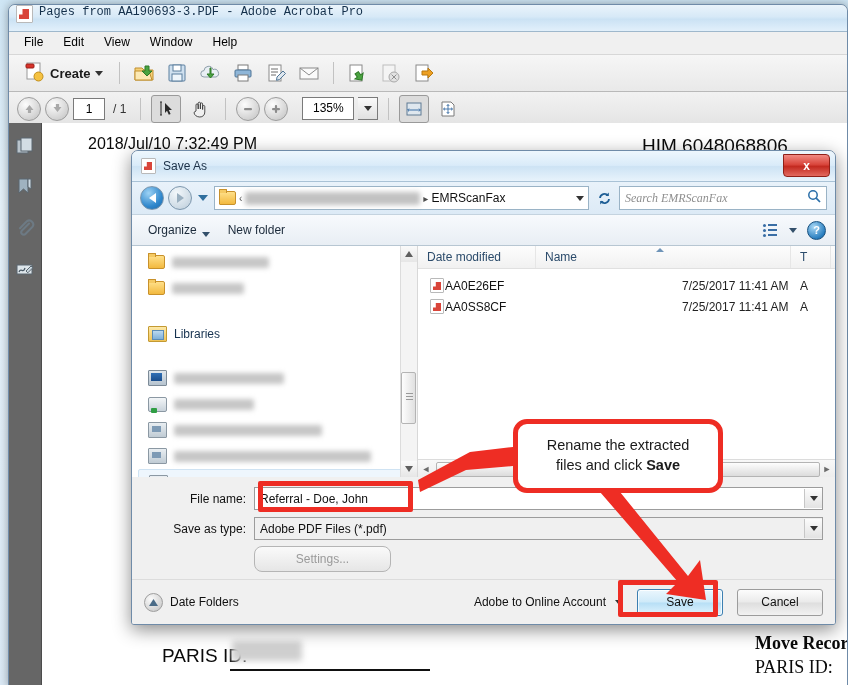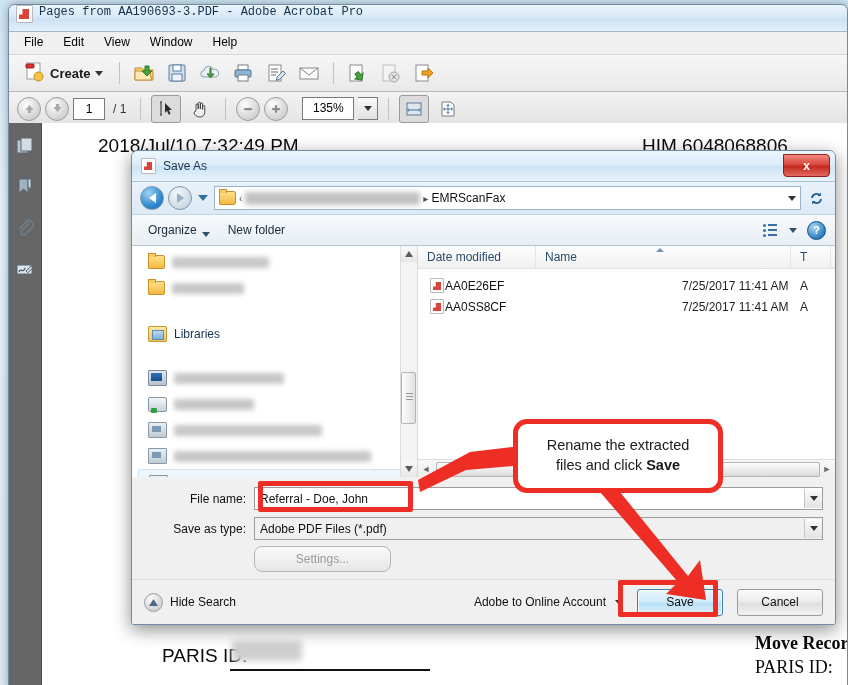--- a/index.html
+++ b/index.html
@@ -94,21 +94,21 @@
   }
   
   .doc-area{position:absolute;left:0;top:118px;right:0;bottom:0;background:#ffffff;display:flex;}
   .nav-rail{
     width:32px;background:#666666;border-right:1px solid #4c4c4c;
     display:flex;flex-direction:column;align-items:center;padding-top:12px;gap:19px;
   }
   .rail-ico{width:22px;height:22px;display:flex;align-items:center;justify-content:center;cursor:default;}
   .page-canvas{flex:1;position:relative;background:#fff;overflow:hidden;}
   .doc-line{position:absolute;font-family:"Liberation Sans",sans-serif;color:#0a0a0a;white-space:nowrap;}
-  .doc-hdr-l{left:56px;top:12px;font-size:19px;}
+  .doc-hdr-l{left:46px;top:12px;font-size:16px;}
   .doc-hdr-r{left:600px;top:12px;font-size:19px;}
   .paris-l{left:120px;top:522px;font-size:19px;}
   .paris-line{position:absolute;left:188px;top:546px;width:200px;height:2px;background:#111;}
   .redact{
     position:absolute;background:#cfcfcf;filter:blur(3px);border-radius:2px;
   }
   .doc-r1{left:713px;top:510px;font-size:18px;font-weight:bold;font-family:"Liberation Serif",serif;}
   .doc-r2{left:713px;top:534px;font-size:18px;font-family:"Liberation Serif",serif;}
   
   .saveas{
@@ -540,20 +540,29 @@
 
     <div class="refresh-btn">
       <svg width="15" height="15" viewBox="0 0 15 15">
         <path d="M3 7a4.5 4.5 0 018-2.4" fill="none" stroke="#1f5f96" stroke-width="1.8"></path>
         <path d="M11.8 1.6V5H8.4z" fill="#1f5f96"></path>
         <path d="M12 8a4.5 4.5 0 01-8 2.4" fill="none" stroke="#1f5f96" stroke-width="1.8"></path>
         <path d="M3.2 13.4V10h3.4z" fill="#1f5f96"></path>
       </svg>
     </div>
 
+    <div class="searchbox">
+      <span class="search-ph">Search EMRScanFax</span>
+      <span>
+        <svg width="14" height="14" viewBox="0 0 14 14">
+          <circle cx="6" cy="6" r="4.2" fill="none" stroke="#2a6ea8" stroke-width="1.5"></circle>
+          <path d="M9.2 9.2L13 13" stroke="#2a6ea8" stroke-width="1.7"></path>
+        </svg>
+      </span>
+    </div>
   </div>
 
   <div class="sa-cmd">
     <div class="cmd-item">
       <span>Organize</span>
       <span class="cmd-caret"></span>
     </div>
     <div class="cmd-item">New folder</div>
     <div style="margin-left:auto;display:flex;align-items:center;gap:10px;">
       <span class="view-ico">
@@ -693,21 +702,21 @@
     <div class="settings-btn">Settings...</div>
   </div>
 
   <div class="sa-footer">
     <div class="hide-folders">
       <span class="hf-circ">
         <svg width="9" height="7" viewBox="0 0 9 7">
             <path d="M4.5 0l4.5 7H0z" fill="#4a6b87"></path>
           </svg>
       </span>
-      <span>Hide Search</span>
+      <span>Date Folders</span>
     </div>
 
     <div class="online-acct">
       <span>Adobe to Online Account</span>
       <span class="caret"></span>
     </div>
 
     <div class="btn-save-wrap">
       <div class="btn default">Save</div>
     </div>

